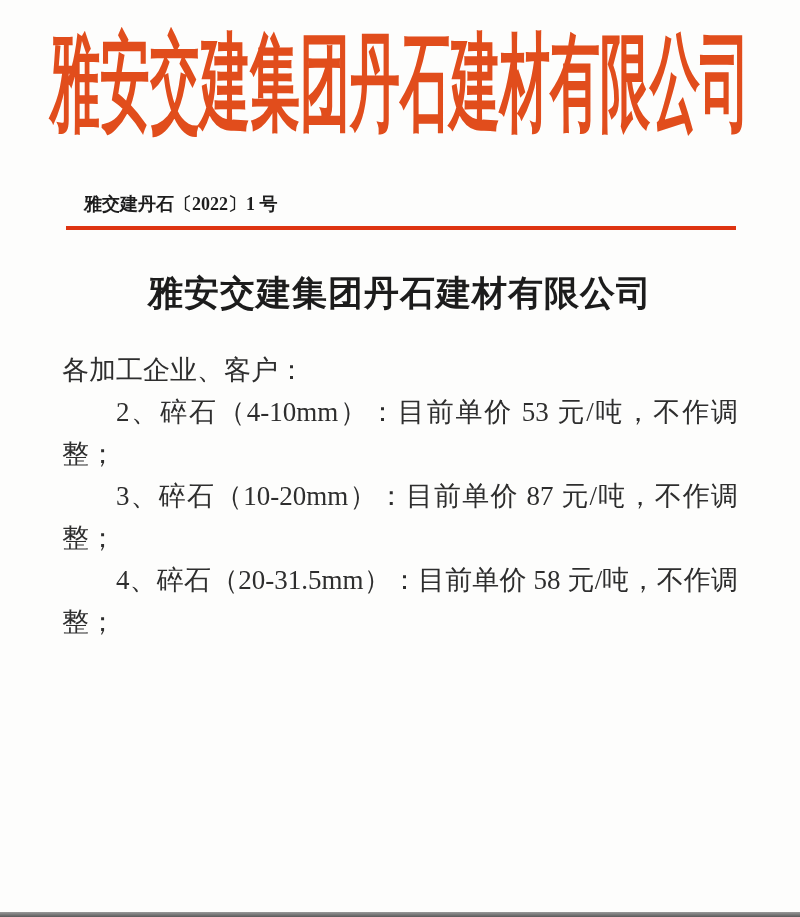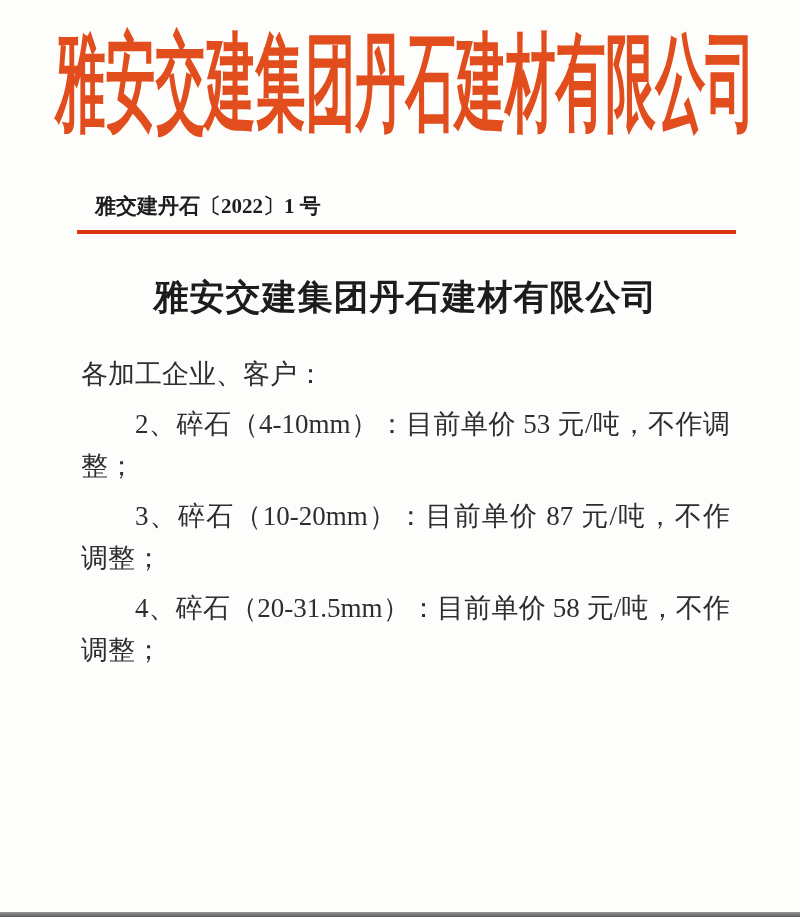--- a/index.html
+++ b/index.html
@@ -11,21 +11,21 @@
     --scan-edge:#5a5a5a;
   }
   *{margin:0;padding:0;box-sizing:border-box;}
   html,body{
     width:800px;height:917px;
     background:var(--page-bg);
     font-family:"Liberation Serif","DejaVu Serif",serif;
     color:var(--text-dark);
     overflow:hidden;
   }
-  .page{position:relative;width:800px;height:917px;padding-left:11px;}
+  .page{position:relative;width:800px;height:917px;}
 
   
   .red-head-wrap{
     height:170px;
     padding-top:24px;
     text-align:center;
     overflow:visible;
   }
   .red-head{
     display:inline-block;
@@ -37,21 +37,21 @@
     transform:scaleY(2.12);
     transform-origin:top center;
     letter-spacing:0;
   }
 
   .doc-meta{
     display:flex;
     justify-content:space-between;
     align-items:center;
     padding:22px 66px 0 84px;
-    font-size:21px;
+    font-size:18px;
     font-weight:600;
     color:#1d1d1d;
   }
 
   .red-rule{
     height:4px;
     margin:10px 64px 0 66px;
     background:var(--rule-red);
   }
 
@@ -66,21 +66,21 @@
   }
 
   .doc-body{
     margin-top:34px;
     padding:0 62px;
     font-size:27px;
     line-height:42px;
     text-align:justify;
     color:#2e2e2e;
   }
-  .doc-body p{margin:8px;}
+  .doc-body p{margin:0;}
   .doc-body p.indent{text-indent:2em;}
 
   .scan-edge{
     position:absolute;
     left:0;bottom:0;
     width:800px;height:5px;
     background:linear-gradient(#9a9a9a,var(--scan-edge));
   }
 </style>
 </head>

